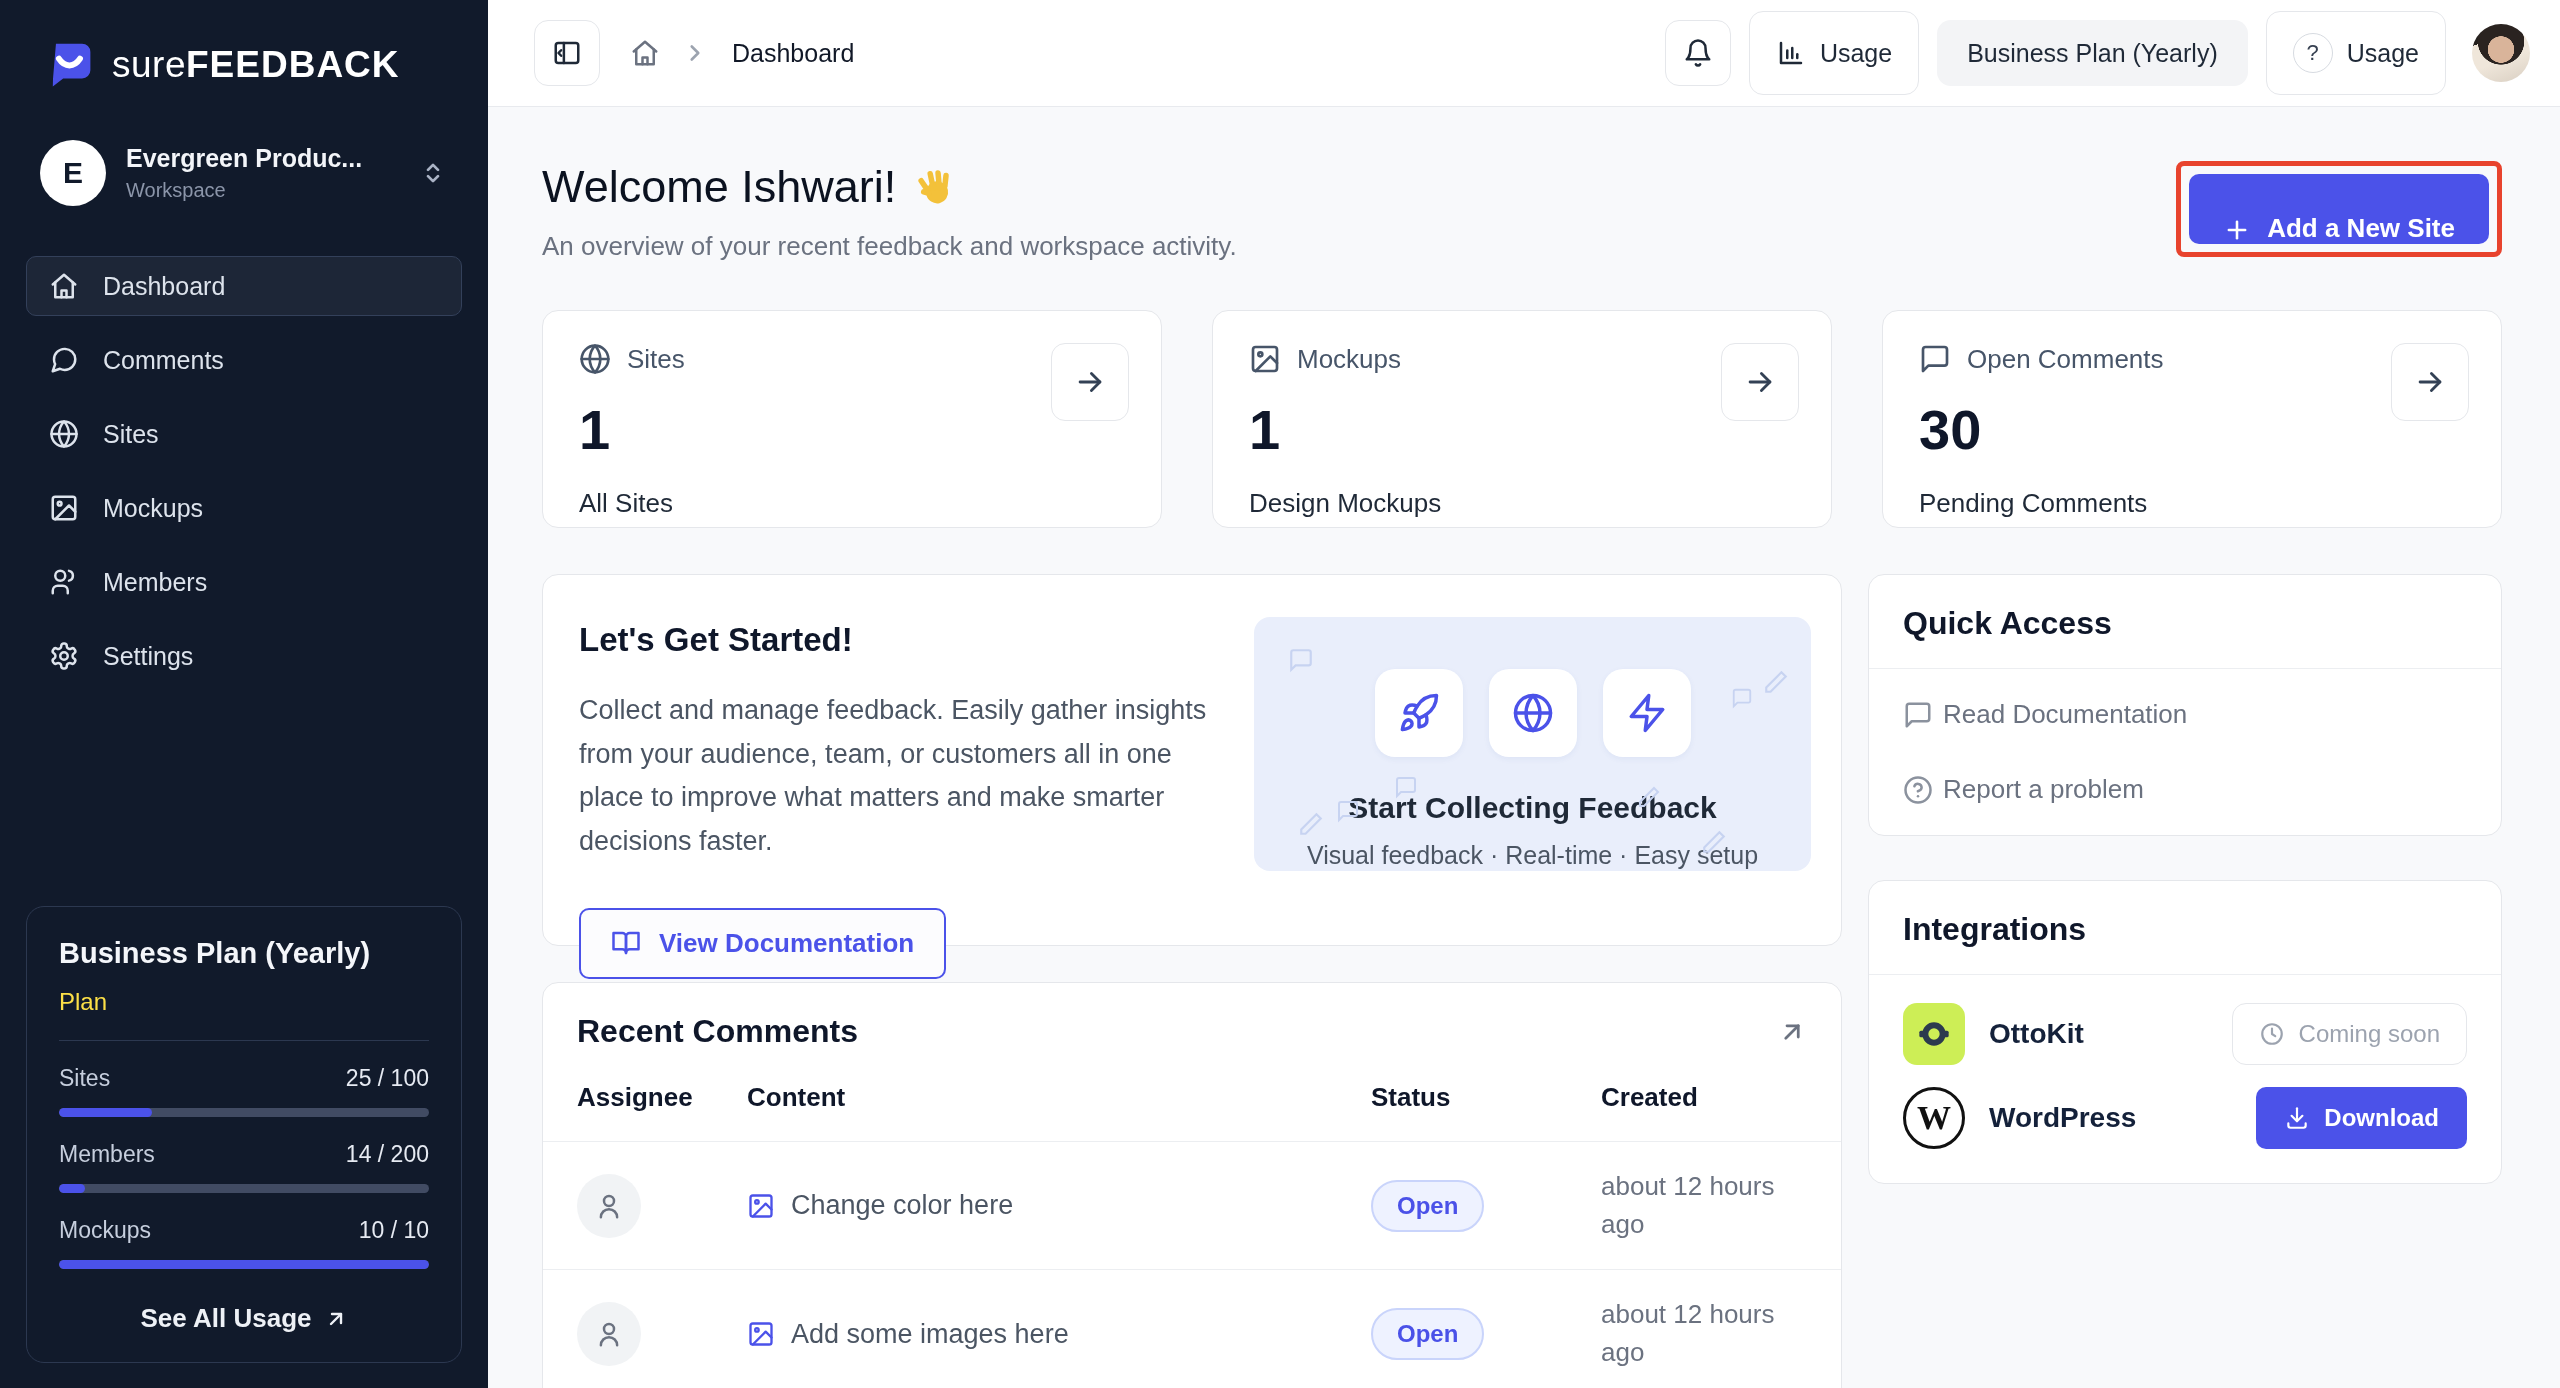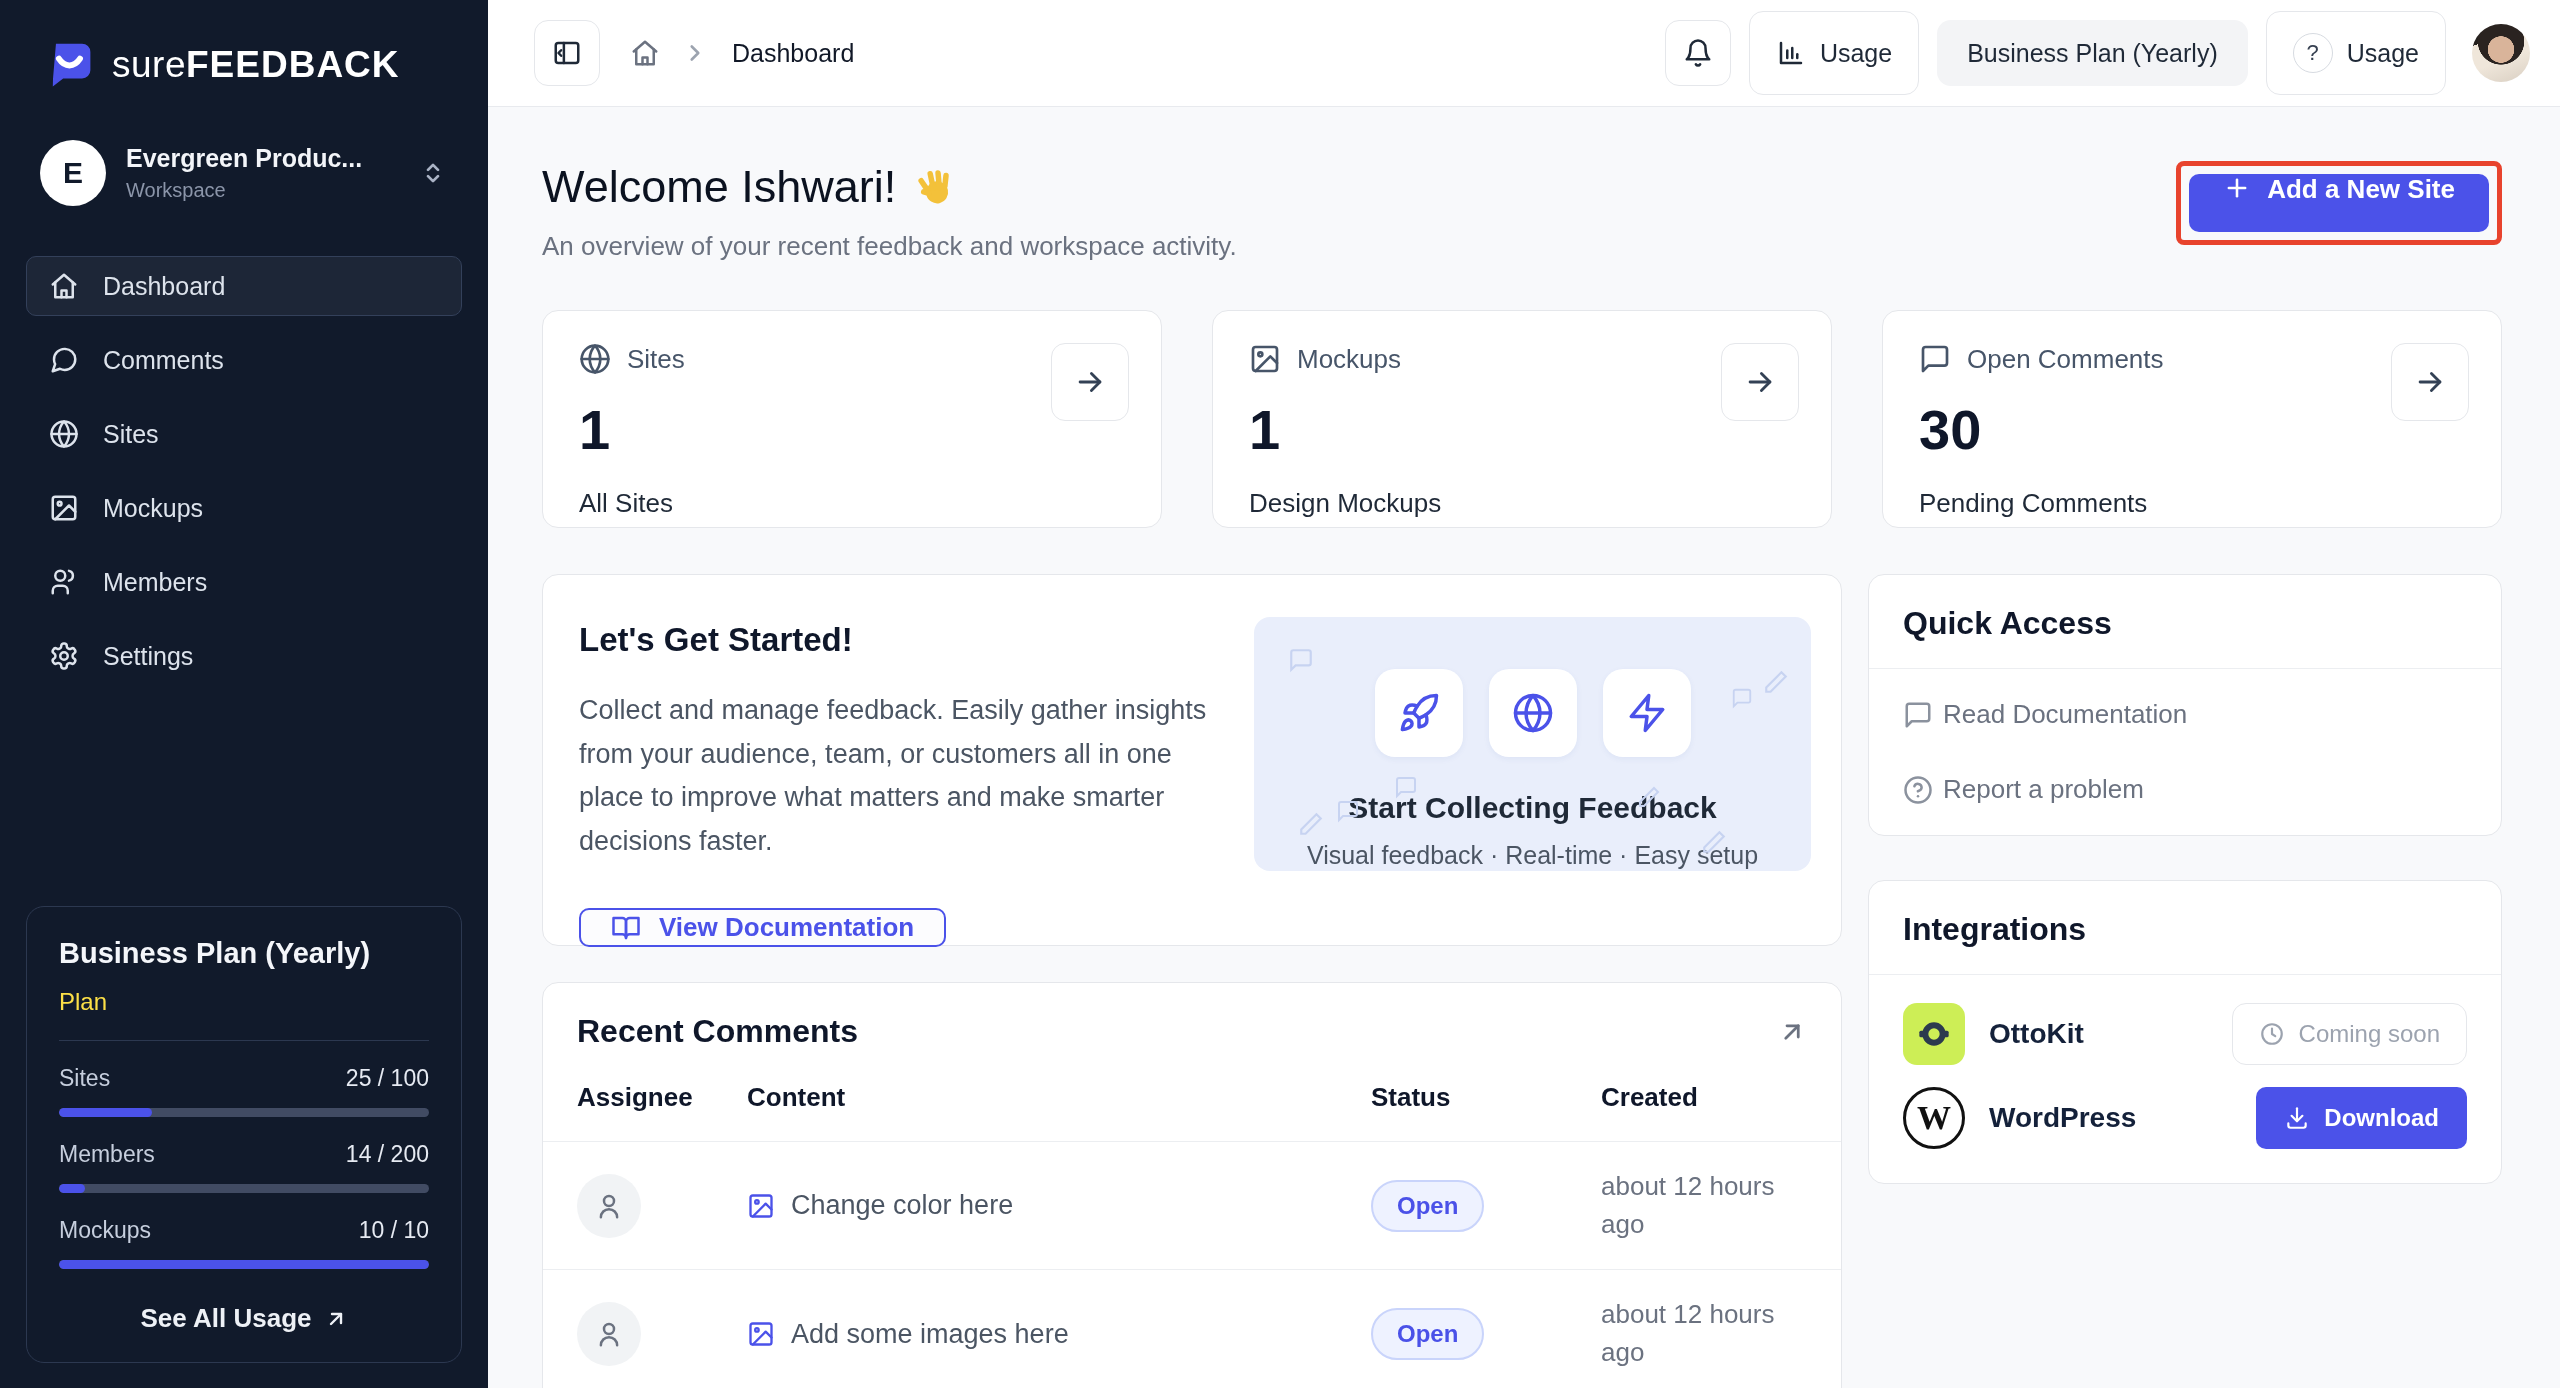--- a/index.html
+++ b/index.html
@@ -52,39 +52,39 @@
       radial-gradient(circle at 50% 44%, #d9b49a 0 30%, transparent 31%),
       radial-gradient(circle at 50% 30%, #2a2320 0 46%, transparent 47%),
       linear-gradient(160deg, #24201e 0 28%, #efe6da 28% 60%, #d9cfc2 100%);
     background-color:#e8e0d4; }
 
   .content { flex:1; padding:54px 58px 0 54px; overflow:hidden; }
   .welcome-row { display:flex; align-items:flex-start; justify-content:space-between; }
   .welcome-title { font-size:45px; font-weight:400; color:#0b1220; display:flex; align-items:center; gap:18px; }
   .welcome-sub { font-size:26px; color:#6b7280; margin-top:18px; }
   .annotation { border:5px solid #e8432d; border-radius:8px; padding:8px; }
-  .primary-btn { height:58px; background:#4b52e9; color:#fff; border:none; border-radius:10px; display:flex; align-items:flex-start; gap:16px; padding:0 34px; font-size:26px; font-weight:600; font-family:inherit; cursor:pointer; white-space:nowrap; }
+  .primary-btn { height:70px; background:#4b52e9; color:#fff; border:none; border-radius:10px; display:flex; align-items:flex-end; gap:16px; padding:0 34px; font-size:26px; font-weight:600; font-family:inherit; cursor:pointer; white-space:nowrap; }
 
   .stats-row { display:flex; gap:50px; margin-top:48px; }
   .card { background:#fff; border:1px solid #e5e7eb; border-radius:16px; }
   .stat-card { flex:1; height:218px; padding:32px 36px; position:relative; }
   .stat-label { display:flex; align-items:center; gap:16px; font-size:26px; font-weight:500; color:#475569; }
   .stat-arrow { position:absolute; top:32px; right:32px; width:78px; height:78px; border:1px solid #e5e7eb; border-radius:14px; background:#fff; display:flex; align-items:center; justify-content:center; color:#334155; cursor:pointer; }
   .stat-value { font-size:56px; font-weight:800; color:#0f172a; margin-top:22px; }
   .stat-caption { font-size:26px; color:#1f2937; margin-top:26px; }
 
   .main-grid { display:flex; gap:26px; margin-top:46px; align-items:flex-start; }
   .col-left { width:1300px; flex-shrink:0; }
   .col-right { width:634px; flex-shrink:0; display:flex; flex-direction:column; gap:44px; }
 
   .get-started { height:372px; padding:42px 30px 42px 36px; display:flex; gap:30px; }
   .gs-text { flex:1; min-width:0; padding-top:4px; }
   .gs-title { font-size:33px; font-weight:700; color:#0f172a; }
   .gs-body { font-size:27px; line-height:1.62; color:#4b5563; margin-top:30px; max-width:660px; }
-  .outline-btn { margin-top:44px; display:inline-flex; align-items:flex-end; gap:18px; border:2px solid #4b52e9; color:#4b52e9; background:#fcfcfe; border-radius:10px; padding:2px 30px; font-size:26px; font-weight:600; font-family:inherit; cursor:pointer; }
+  .outline-btn { margin-top:44px; display:inline-flex; align-items:flex-start; gap:18px; border:2px solid #4b52e9; color:#4b52e9; background:#fcfcfe; border-radius:10px; padding:18px 30px; font-size:26px; font-weight:600; font-family:inherit; cursor:pointer; }
   .illustration { width:557px; height:254px; flex-shrink:0; background:#e9eefb; border-radius:16px; position:relative; overflow:hidden; display:flex; flex-direction:column; align-items:center; }
   .tiles { display:flex; gap:26px; margin-top:52px; }
   .tile { width:88px; height:88px; background:#fff; border-radius:20px; display:flex; align-items:center; justify-content:center; color:#4b52e9; box-shadow:0 2px 6px rgba(40,60,150,.06); }
   .ill-title { font-size:30px; font-weight:700; color:#1f2937; margin-top:34px; }
   .ill-sub { font-size:25px; color:#4b5563; margin-top:16px; }
   .deco { position:absolute; color:#c7d3f1; }
 
   .panel-title-row { padding:30px 34px 26px; display:flex; align-items:center; justify-content:space-between; }
   .panel-title { font-size:32px; font-weight:700; color:#0f172a; }
   .panel-divider { height:1px; background:#eceef1; }

